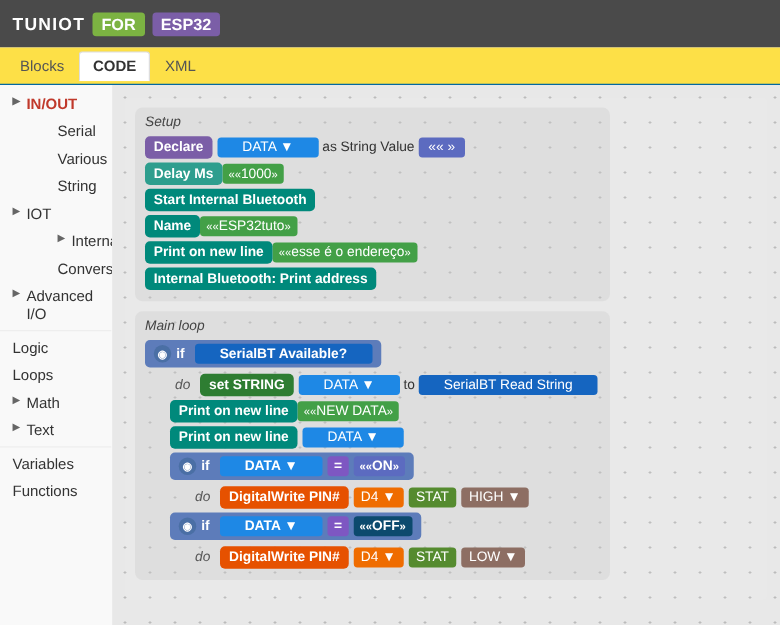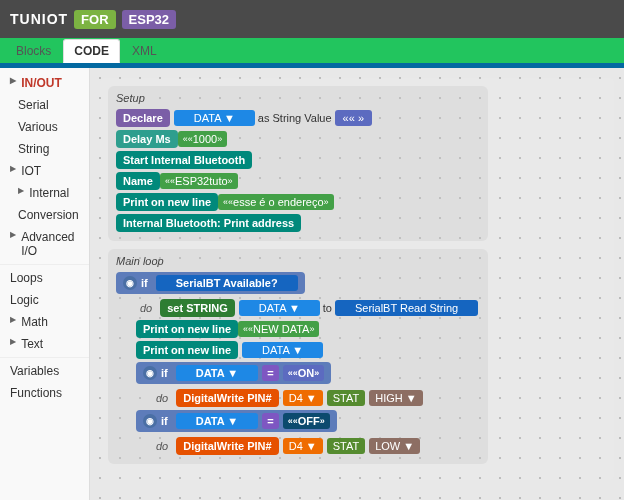--- a/index.html
+++ b/index.html
@@ -27,22 +27,22 @@
       border-radius: 3px;
       font-size: 13px;
       font-weight: bold;
     }
     .top-bar-badge.purple {
       background: #7b5ea7;
     }
 
     
     .tab-bar {
-      background: #22c55e;
-      border-bottom: 5px solid #0369a1;
+      background: #fde047;
+      border-bottom: 1px solid #0369a1;
       display: flex;
       align-items: center;
       padding: 0 6px;
       height: 30px;
       gap: 2px;
     }
     .tab {
       padding: 4px 10px;
       font-size: 12px;
       cursor: pointer;
@@ -82,21 +82,21 @@
       align-items: flex-start;
       gap: 3px;
     }
     .sidebar-item.has-arrow::before {
       content: '▶';
       font-size: 8px;
       color: #666;
       margin-right: 2px;
     }
     .sidebar-item.colored-inout { color: #c0392b; font-weight: bold; }
-    .sidebar-item.indent { padding-left: 18px; }
+    .sidebar-item.indent { padding-left: 18px; margin-left: 28px; }
     .sidebar-sep { height: 1px; background: #eee; margin: 2px 0; }
 
     
     .content-area {
       flex: 1;
       background: #e8e8e8;
       background-image: radial-gradient(circle, #bbb 1px, transparent 1px);
       background-size: 20px 20px;
       overflow: auto;
       padding: 10px;
@@ -302,24 +302,24 @@
       <span>Internal</span>
     </div>
     <div class="sidebar-item indent">
       <span>Conversion</span>
     </div>
     <div class="sidebar-item has-arrow">
       <span>Advanced I/O</span>
     </div>
     <div class="sidebar-sep"></div>
     <div class="sidebar-item">
+      <span>Logic</span>
+    </div>
+    <div class="sidebar-item">
       <span>Loops</span>
-    </div>
-    <div class="sidebar-item">
-      <span>Logic</span>
     </div>
     <div class="sidebar-item has-arrow">
       <span>Math</span>
     </div>
     <div class="sidebar-item has-arrow">
       <span>Text</span>
     </div>
     <div class="sidebar-sep"></div>
     <div class="sidebar-item">
       <span>Variables</span>

